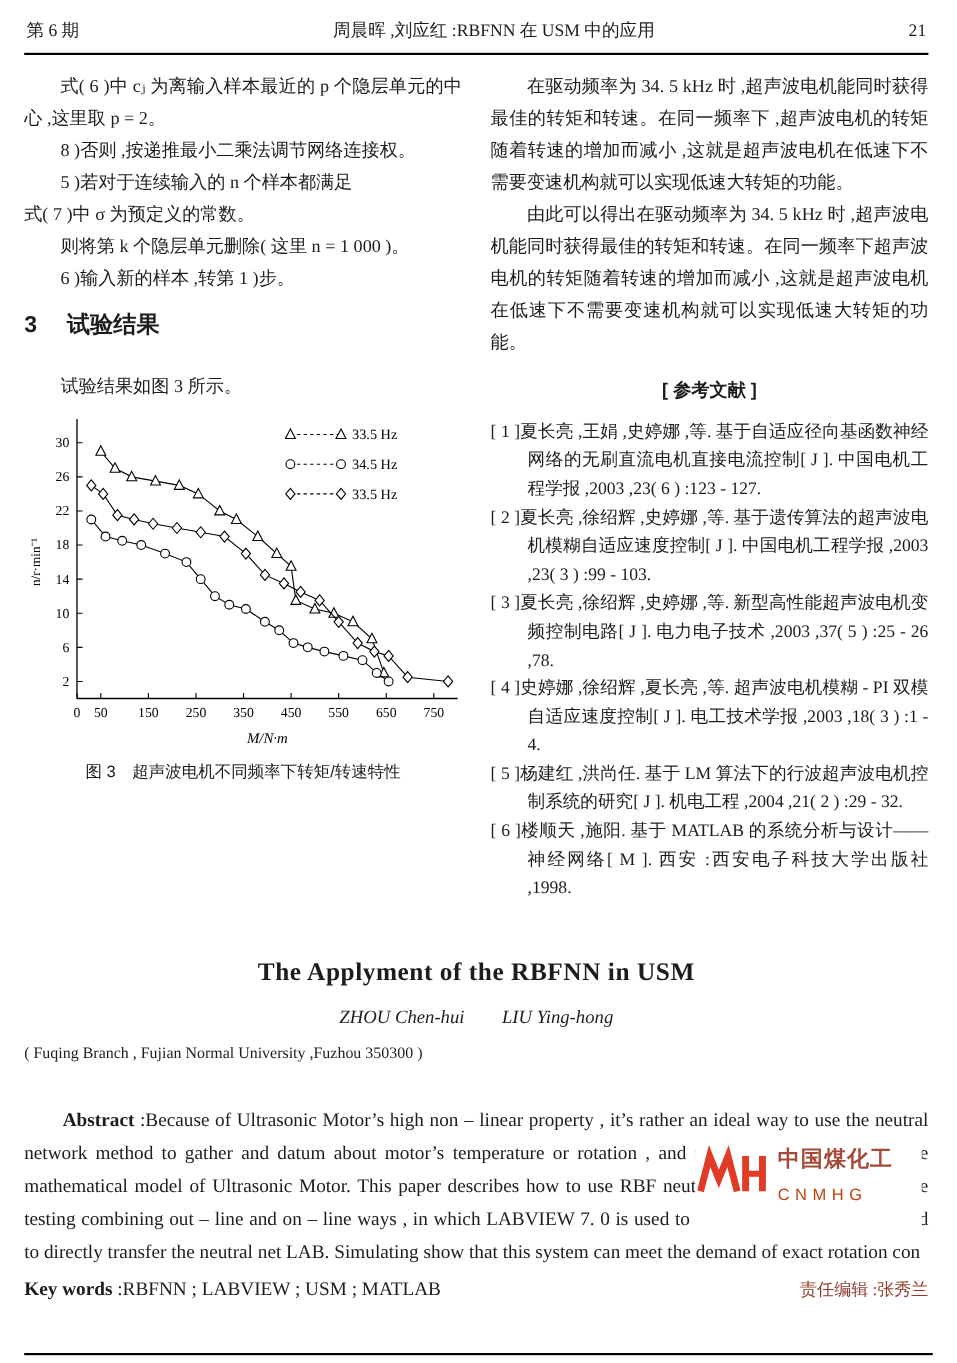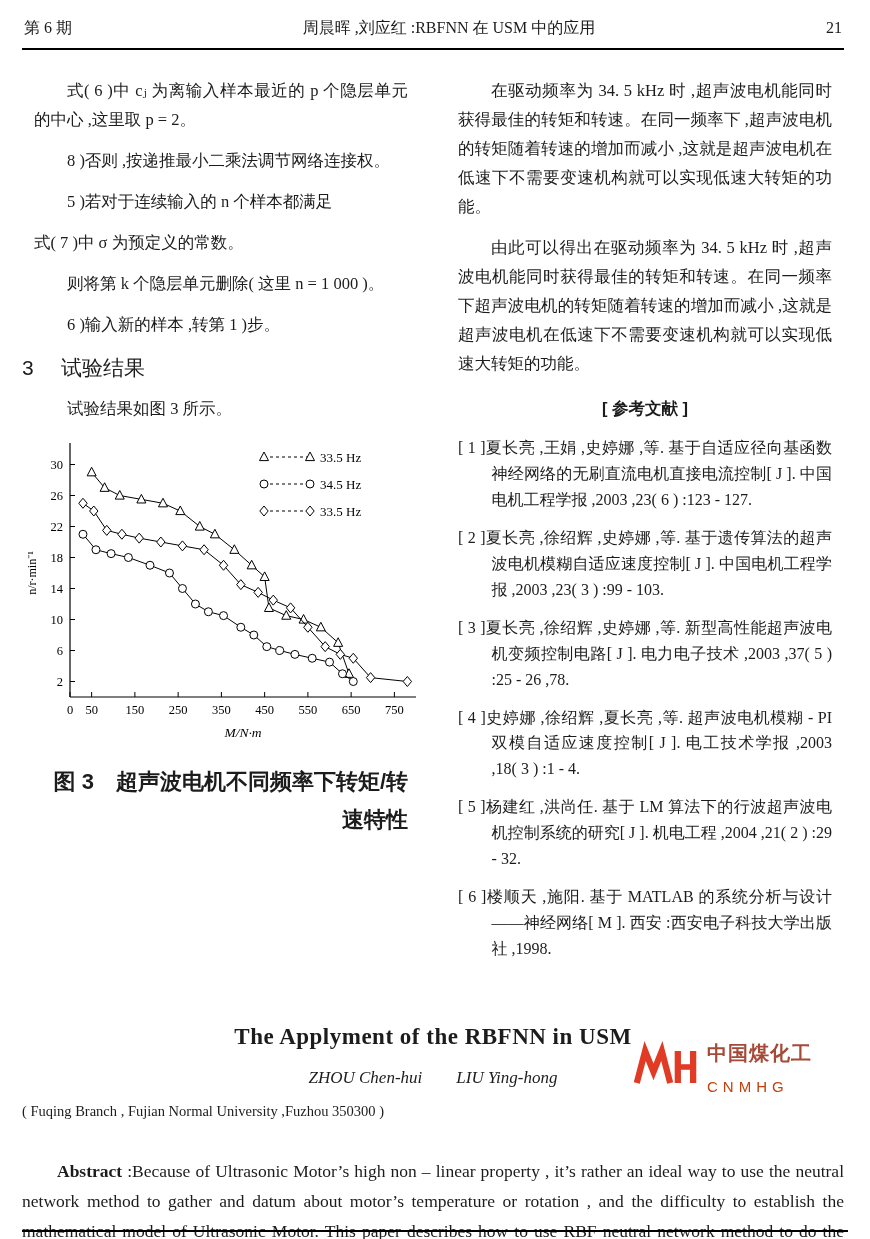--- a/index.html
+++ b/index.html
@@ -15,36 +15,36 @@
   .header {
     display:flex; justify-content:space-between; align-items:baseline;
     font-size:16px; padding:6px 2px 9px 2px;
     border-bottom:2px solid #000;
   }
   .header .center { flex:1; text-align:center; }
 
   
   .columns { display:flex; gap:26px; margin-top:14px; }
   .col { flex:1; min-width:0; font-size:16.5px; line-height:1.76; text-align:justify; }
-  .col p { margin:12px; }
+  .col p { margin:0; }
   .indent { text-indent:2em; }
 
   .equation-row { position:relative; text-align:center; margin:3px 0; }
   .eq-number { position:absolute; right:2px; top:0; }
 
   .section-heading {
     font-family:"Liberation Sans","DejaVu Sans",sans-serif;
-    font-size:21px; font-weight:normal; margin:15px 0 3px 0; line-height:1.3;
+    font-size:21px; font-weight:bold; margin:15px 0 26px 0; line-height:1.3;
   }
   .section-heading .num { margin-right:1.3em; }
 
   .figure { margin-top:8px; }
   .figure svg { display:block; margin-left:2px; }
   .figure-caption {
-    text-align:right; font-weight:bold; font-size:22px; margin-top:12px;
+    text-align:center; font-weight:normal; font-size:15px; margin-top:12px;
     font-family:"Liberation Sans","DejaVu Sans",sans-serif;
   }
 
   .ref-title {
     text-align:center; font-weight:bold; font-size:16.5px; margin:16px 0 10px 0;
     font-family:"Liberation Sans","DejaVu Sans",sans-serif;
   }
   .ref-item {
     font-size:16px; line-height:1.62; text-align:justify;
     padding-left:2.1em; text-indent:-2.1em; margin-bottom:3px;

